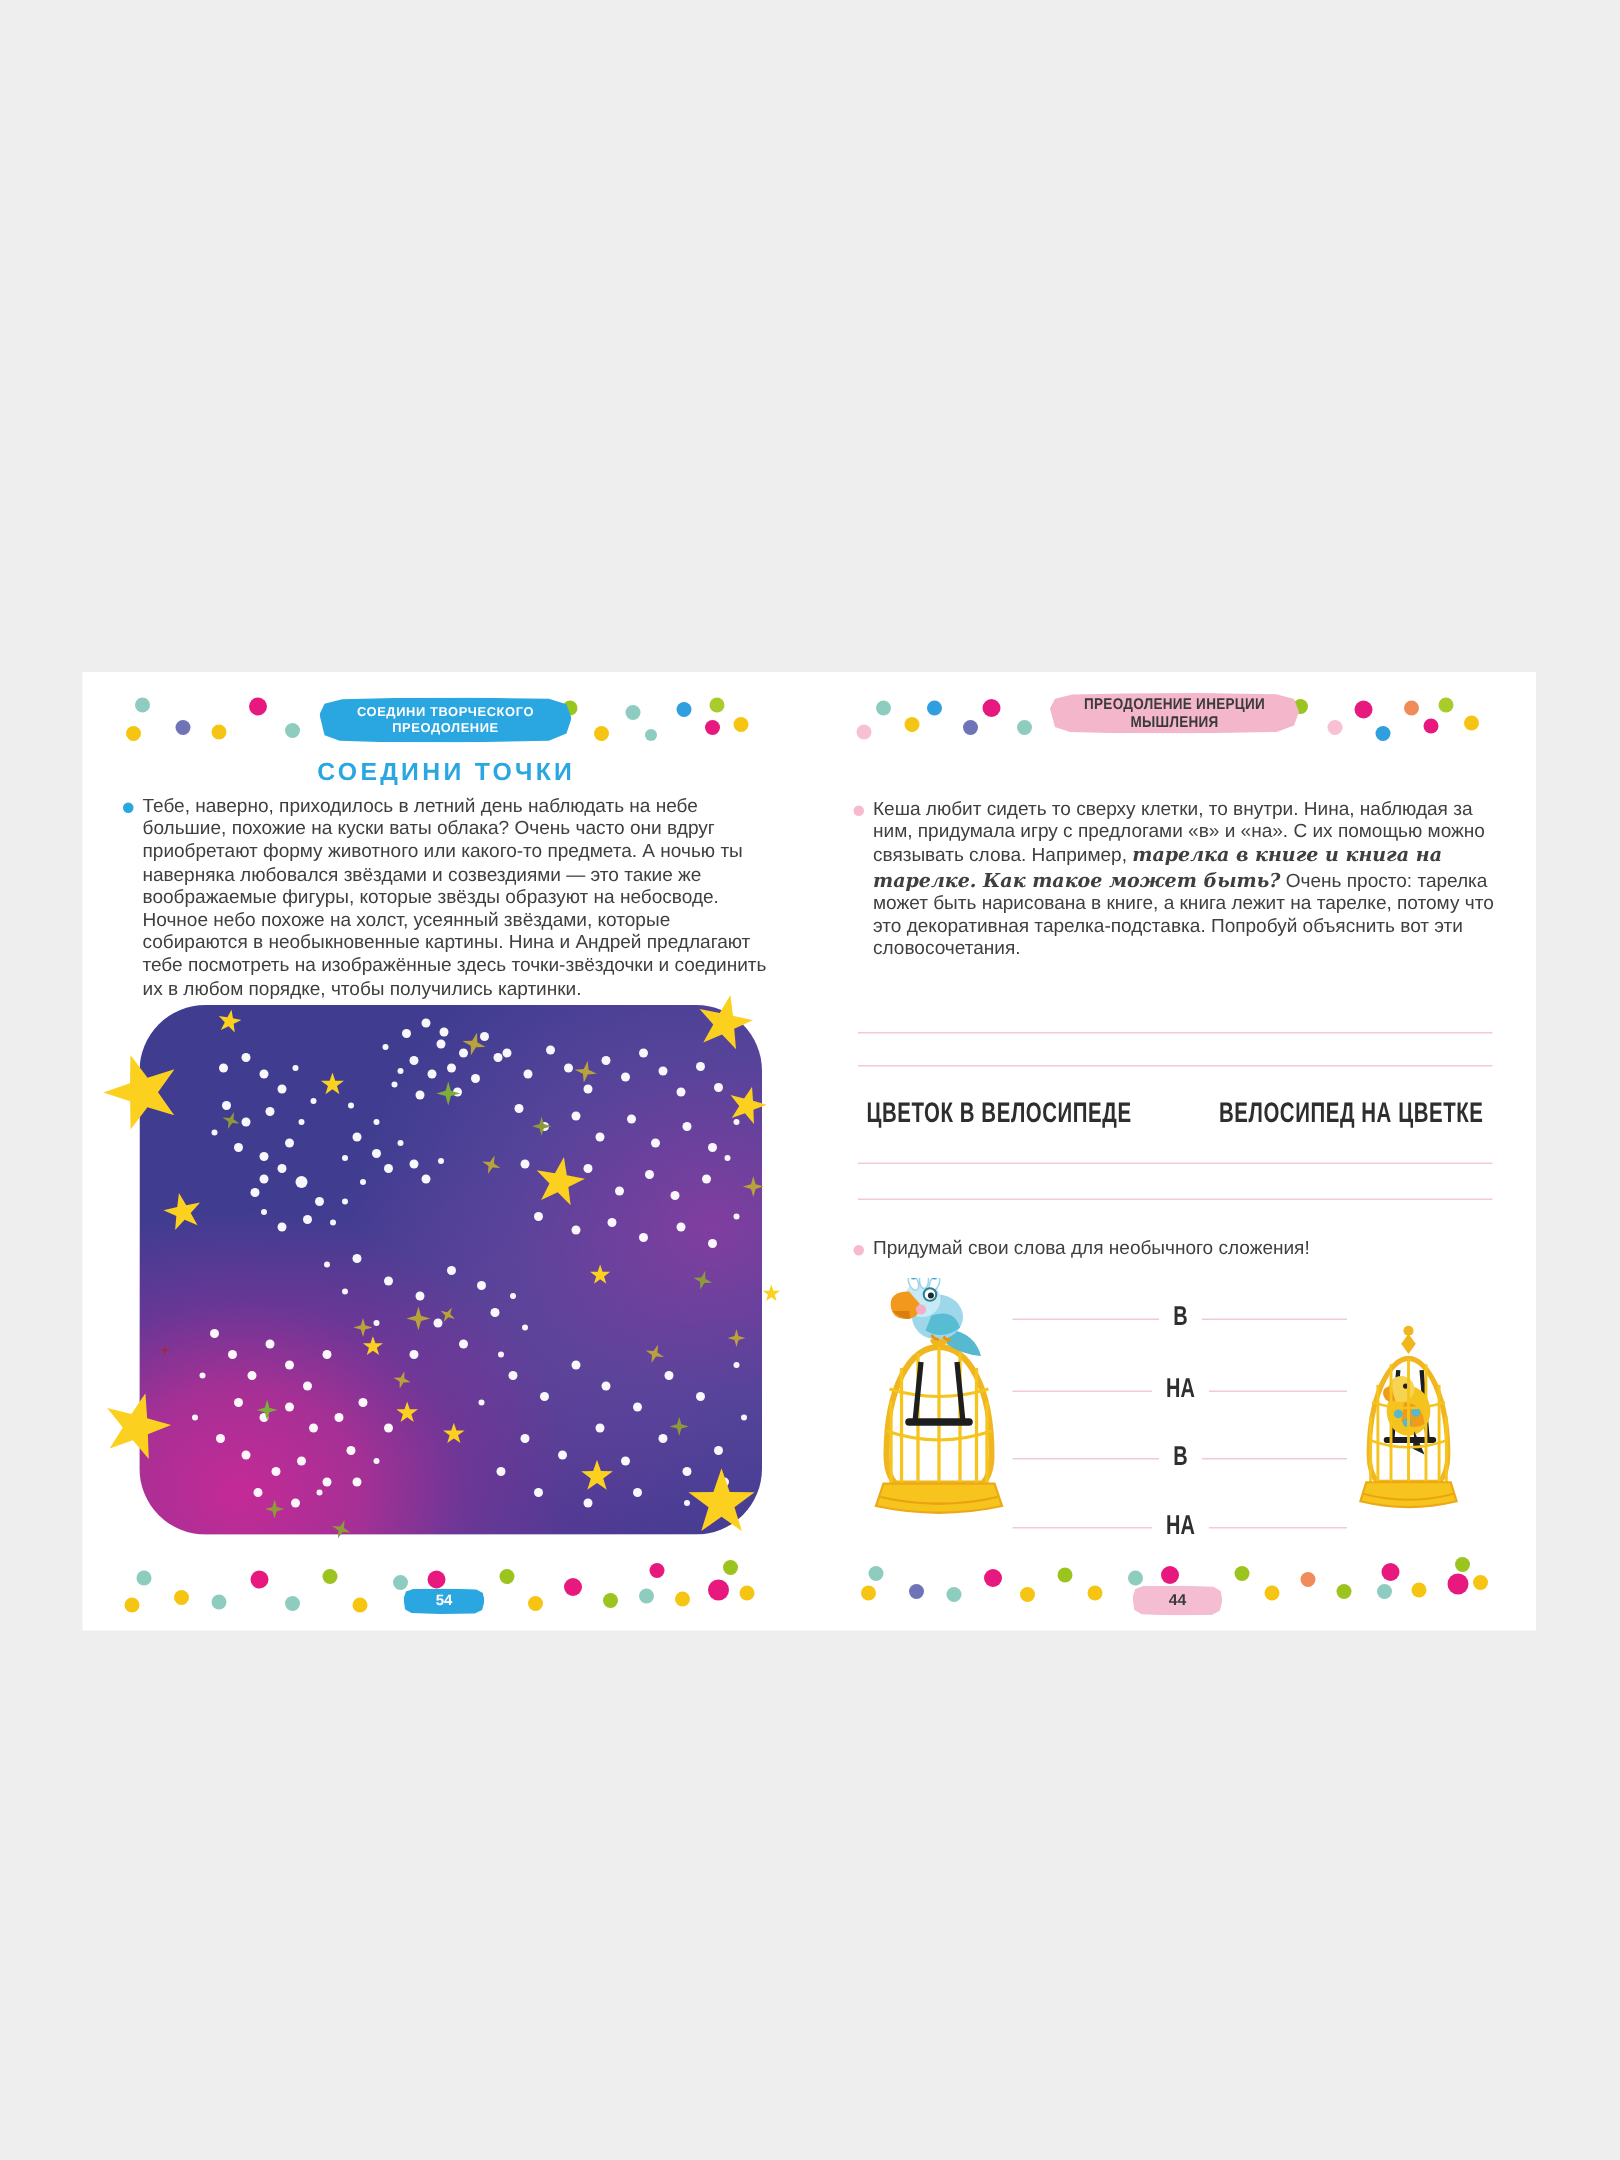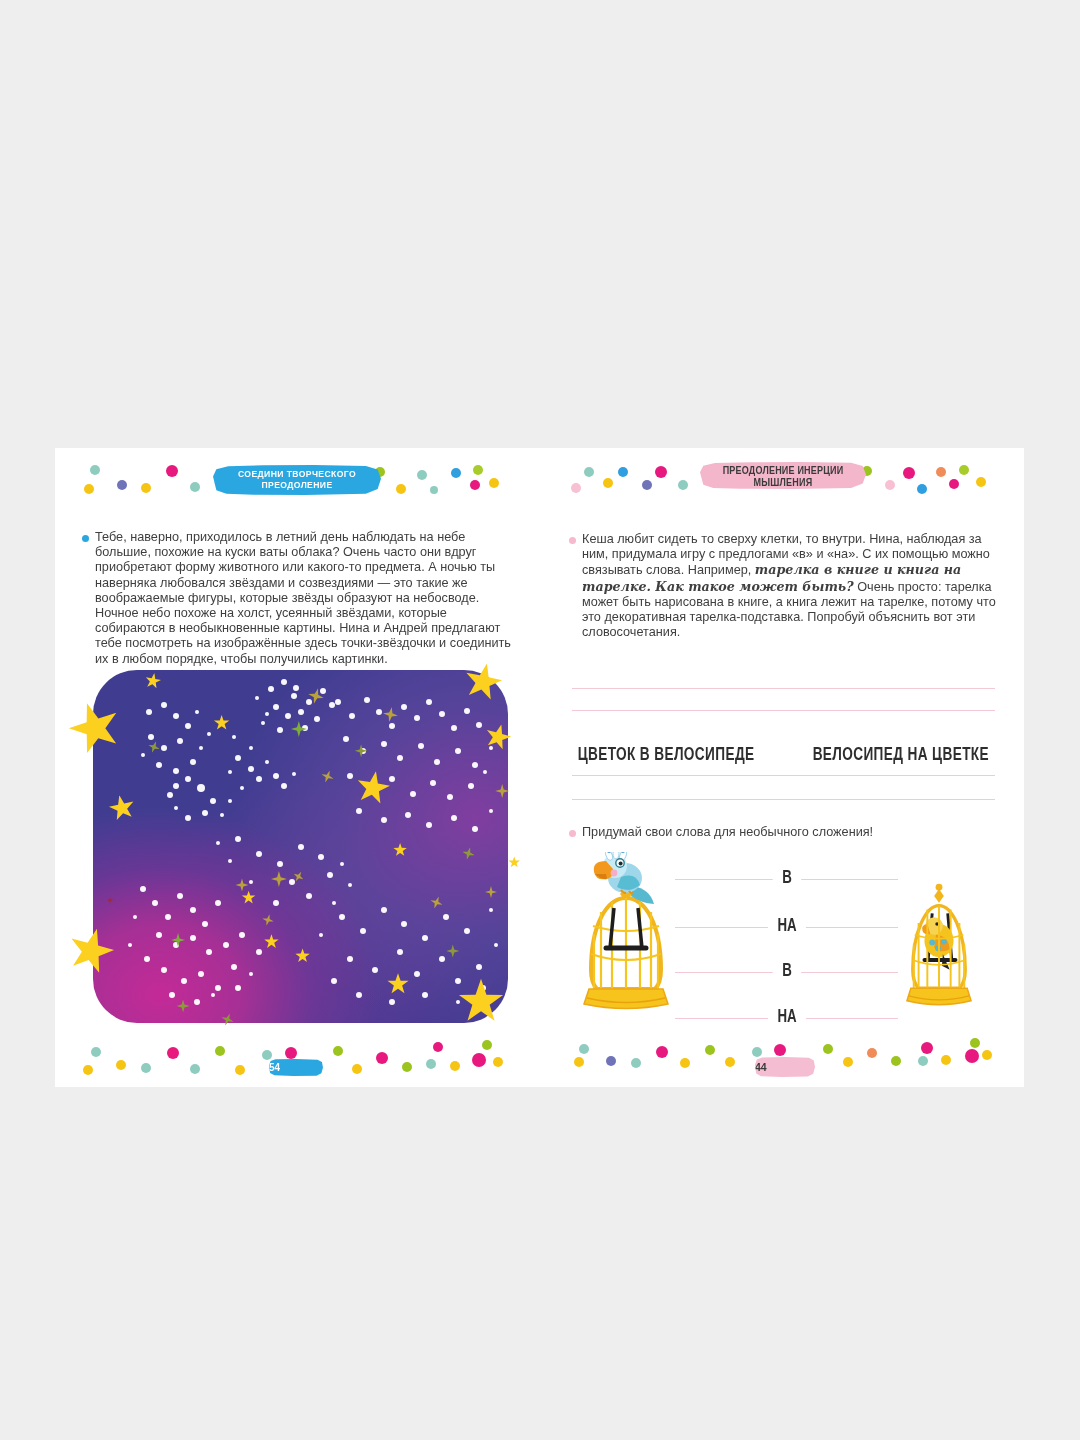--- a/index.html
+++ b/index.html
@@ -54,35 +54,35 @@
   
   .hand{
     display:inline-block;font-weight:600;color:#2e2e2e;letter-spacing:.4px;
     transform:scale(.94,1.3);transform-origin:center;
   }
   .pair-row{
     position:absolute;left:517px;width:423px;display:flex;justify-content:space-between;
     font-size:14.5px;
   }
   .pair-row-1{top:199px;}
-  .pair-row-2{top:298px;}
+  .pair-row-2{top:287px;}
   .wline{position:absolute;left:517px;width:423px;height:0;border-top:1px solid #f3c9d6;}
   .wl1{top:240px;} .wl2{top:262px;} .wl3{top:327px;} .wl4{top:351px;}
   .prompt-text{position:absolute;left:527px;top:377px;color:#3f3f3f;font-size:12.7px;}
   
   .prep-row{position:absolute;left:620px;width:223px;height:17px;}
   .prep-row::after{content:"";position:absolute;left:0;right:0;bottom:0;border-top:1px solid #f3c9d6;}
   .prep-label{
     position:absolute;left:50%;bottom:-5px;transform:translateX(-50%) scale(.95,1.3);
     background:#ffffff;padding:0 10px;font-size:14px;font-weight:600;color:#2e2e2e;z-index:2;
   }
   .pr1{top:415px;} .pr2{top:463px;} .pr3{top:508px;} .pr4{top:554px;}
   
   .pagenum{
-    position:absolute;font-weight:bold;
+    position:absolute;text-align:center;font-weight:bold;
     clip-path:polygon(0% 40%,3% 12%,12% 2%,50% 0%,90% 4%,98% 18%,100% 50%,97% 84%,88% 98%,45% 100%,10% 96%,2% 82%);
   }
   .pagenum-blue{left:214px;top:611px;width:54px;height:17px;background:#2aa7e0;color:#fff;font-size:10px;line-height:17px;}
   .pagenum-pink{left:700px;top:609px;width:60px;height:20px;background:#f4bdd1;color:#3a3a3a;font-size:10.5px;line-height:20px;}
   
   .sky{
     position:absolute;left:38px;top:222px;width:415px;height:353px;border-radius:44px;
     background:
       radial-gradient(260px 220px at 16% 92%, #c42a97 0%, #a53095 32%, rgba(124,52,152,.65) 58%, rgba(64,61,146,0) 85%),
       radial-gradient(300px 260px at 92% 42%, rgba(140,62,162,.85) 0%, rgba(106,74,162,.5) 45%, rgba(64,61,146,0) 80%),
@@ -177,20 +177,21 @@
       <span class="confetti-dot" style="left: 910px; top: 601px; width: 14px; height: 14px; background: rgb(231, 25, 126);"></span>
       <span class="confetti-dot" style="left: 915px; top: 590px; width: 10px; height: 10px; background: rgb(156, 196, 30);"></span>
       <span class="confetti-dot" style="left: 927px; top: 602px; width: 10px; height: 10px; background: rgb(246, 197, 19);"></span>
     </div>
 
   <div class="tag tag-blue">
     <div>СОЕДИНИ ТВОРЧЕСКОГО</div>
     <div>ПРЕОДОЛЕНИЕ</div>
   </div>
 
+  <h1 class="title-left">СОЕДИНИ ТОЧКИ</h1>
 
   <span class="bullet bullet-blue"></span>
   <p class="para para-left">Тебе, наверно, приходилось в летний день наблюдать на небе большие, похожие на куски ваты облака? Очень часто они вдруг приобретают форму животного или какого-то предмета. А ночью ты наверняка любовался звёздами и созвездиями — это такие же воображаемые фигуры, которые звёзды образуют на небосводе. Ночное небо похоже на холст, усеянный звёздами, которые собираются в необыкновенные картины. Нина и Андрей предлагают тебе посмотреть на изображённые здесь точки-звёздочки и соединить их в любом порядке, чтобы получились картинки.</p>
 
   <div class="sky" id="sky">
       <span class="sdot" style="left: 175.45px; top: 16.415px; width: 6px; height: 6px;"></span>
       <span class="sdot" style="left: 187.9px; top: 9.355px; width: 6px; height: 6px;"></span>
       <span class="sdot" style="left: 198.275px; top: 23.475px; width: 6px; height: 6px;"></span>
       <span class="sdot" style="left: 179.6px; top: 34.065px; width: 6px; height: 6px;"></span>
       <span class="sdot" style="left: 192.05px; top: 42.89px; width: 6px; height: 6px;"></span>

